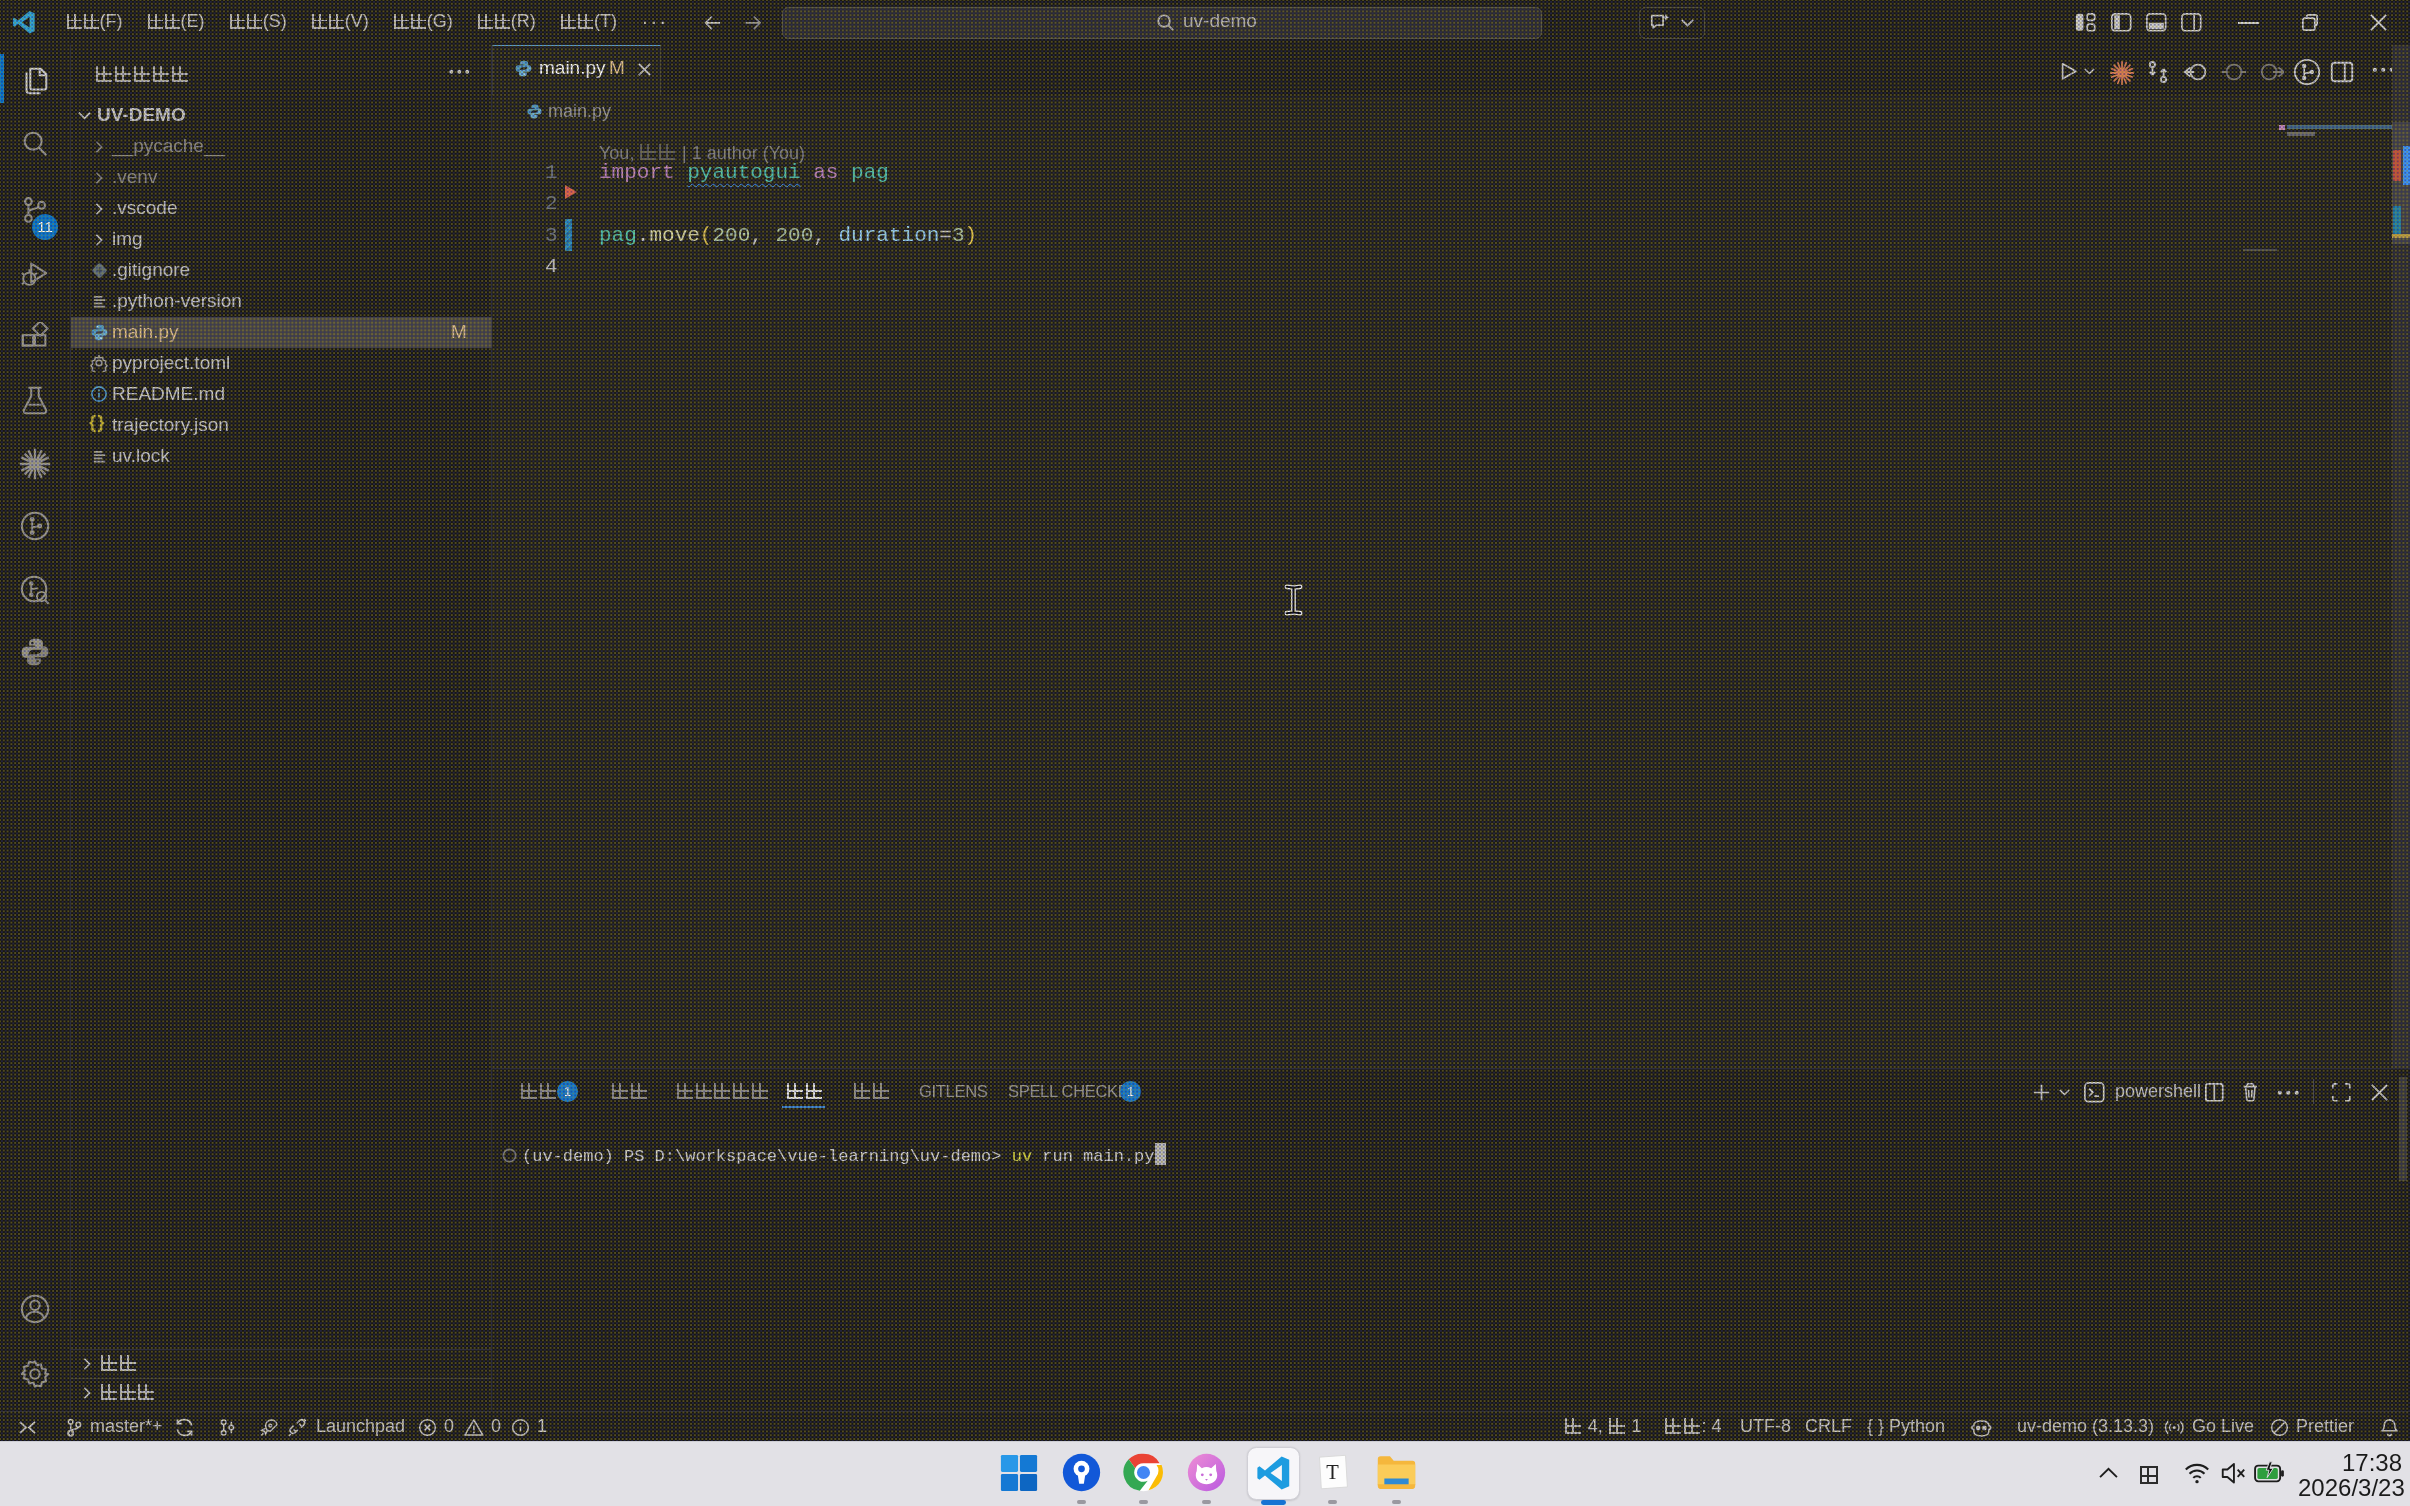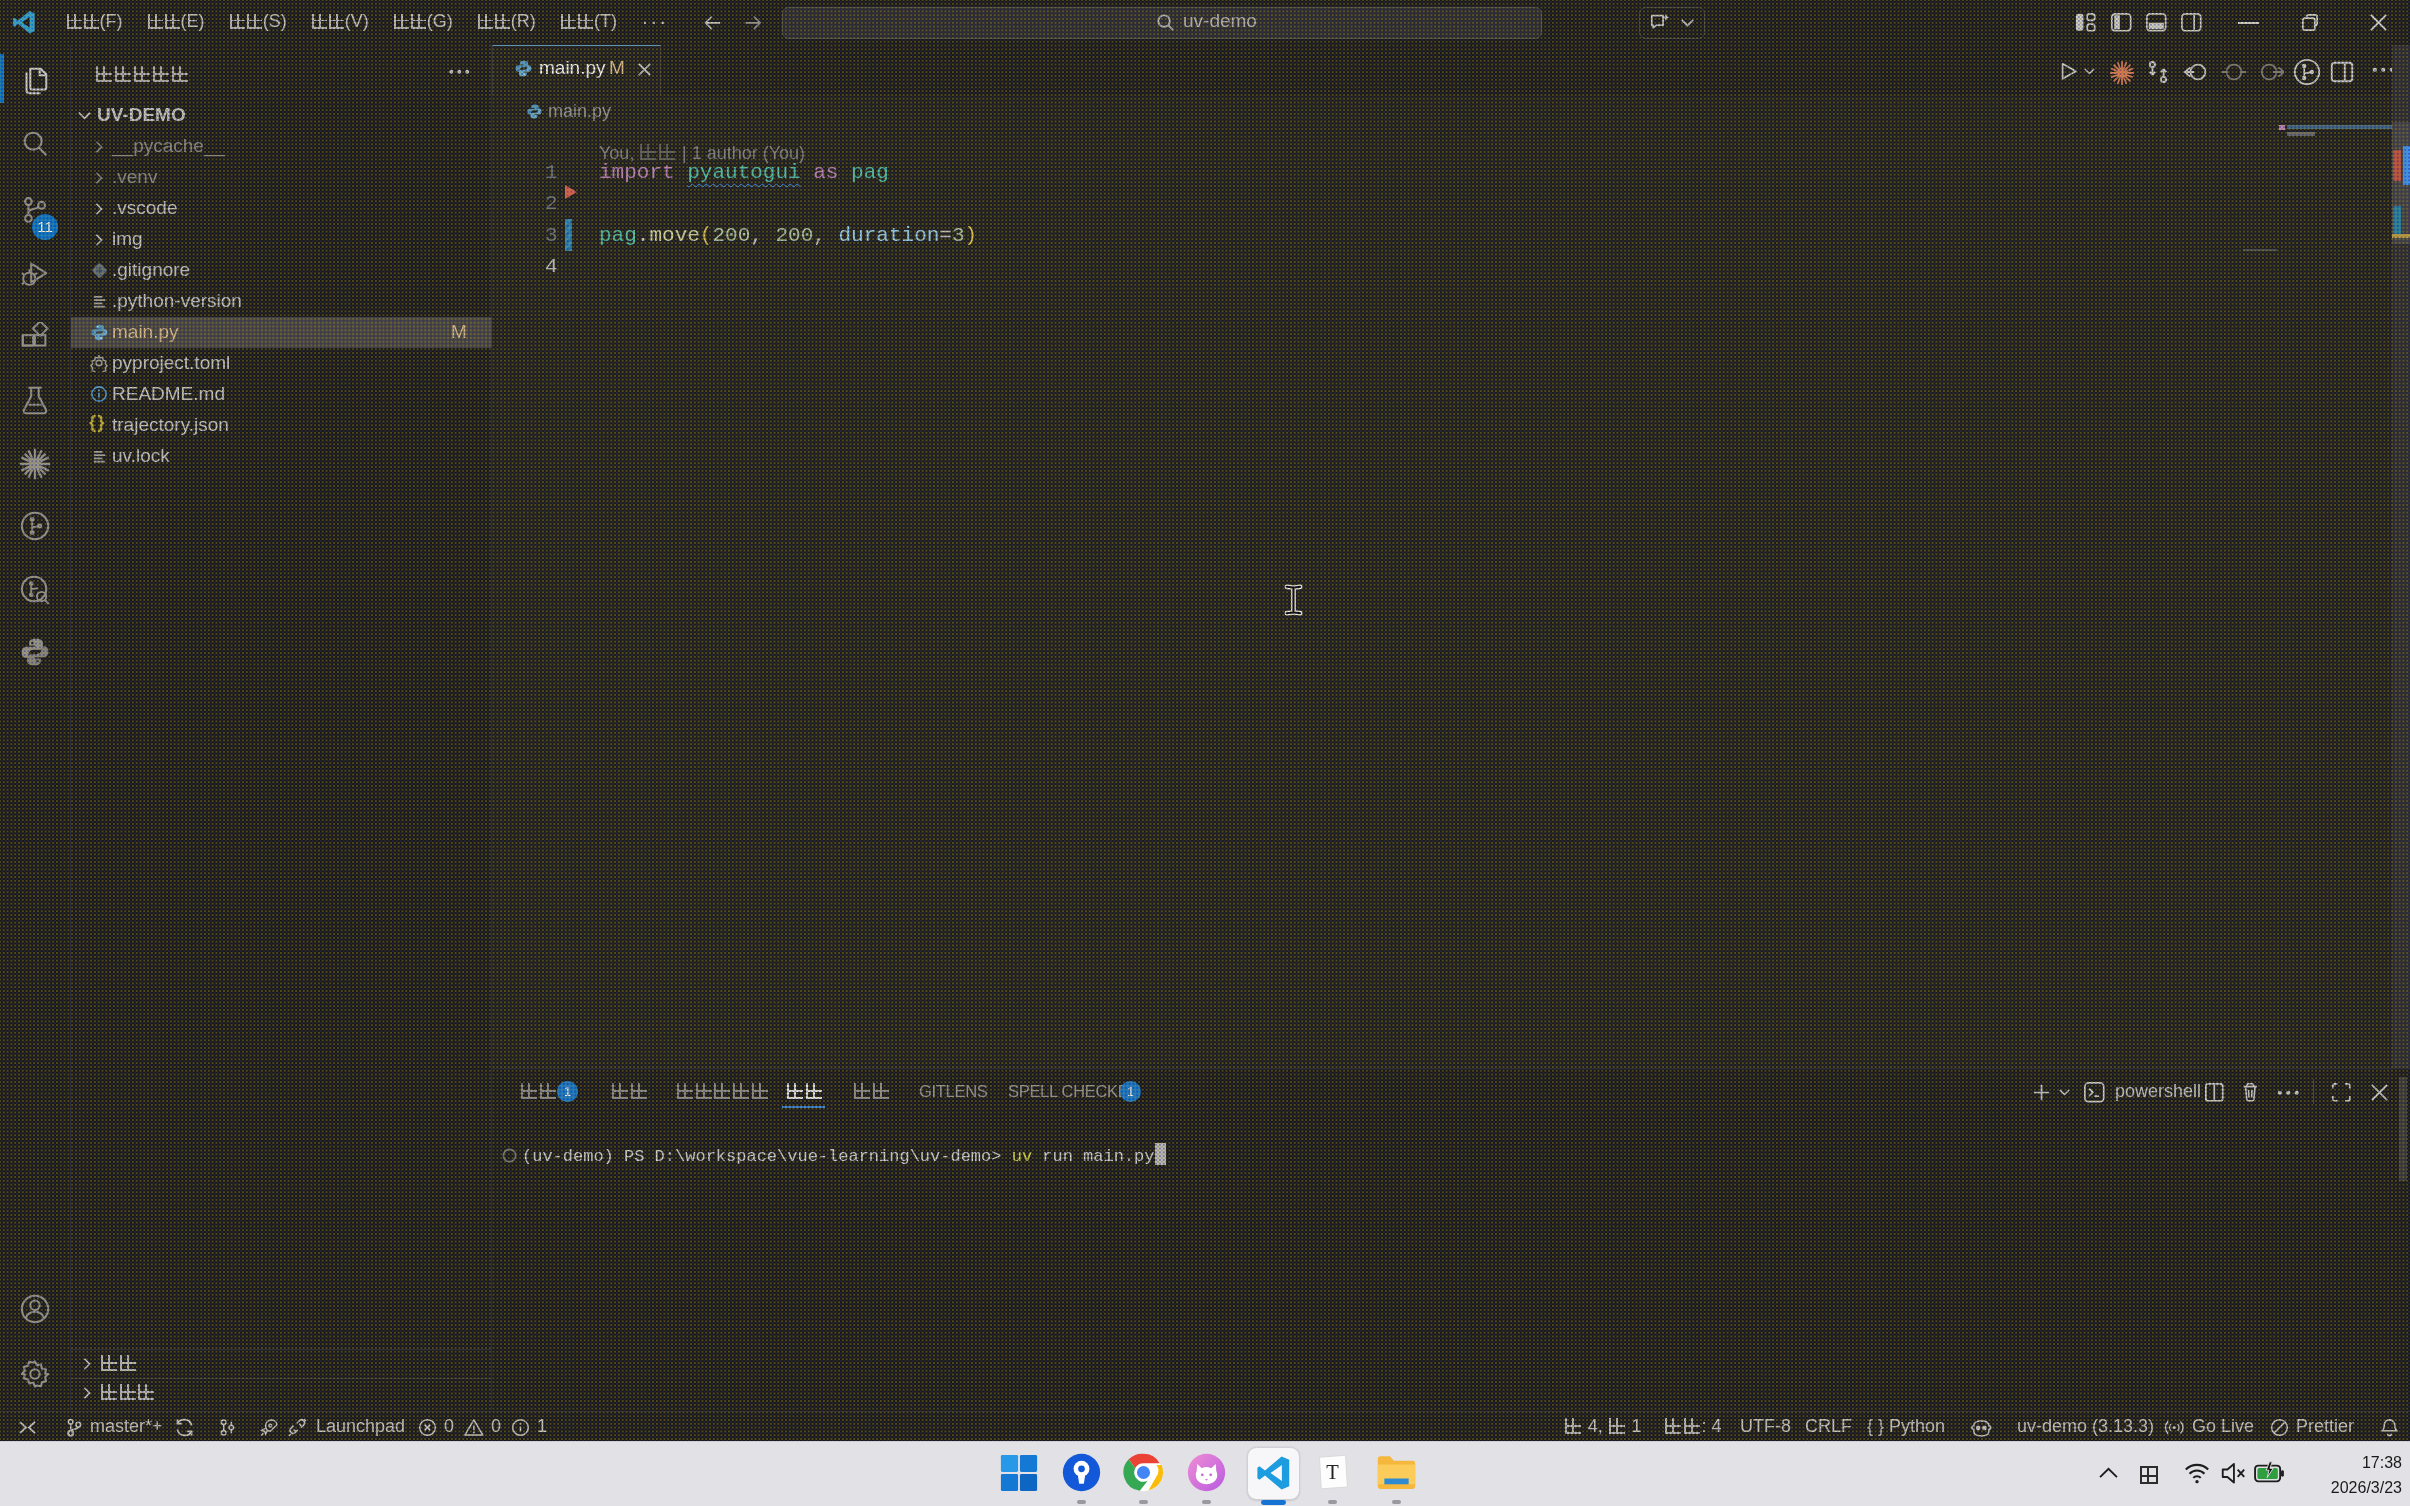--- a/index.html
+++ b/index.html
@@ -583,15 +583,15 @@
   <svg class="abs" style="left:2219px;top:19px" width="28" height="24.5" viewBox="0 0 30 26">
       <path d="M4 9h5l7-6v20l-7-6H4z" stroke="#1d1d1d" stroke-width="2" fill="none" stroke-linejoin="round"></path>
       <path d="M20 9l7 8M27 9l-7 8" stroke="#1d1d1d" stroke-width="2"></path>
     </svg>
   <svg class="abs" style="left:2253px;top:18px" width="32" height="26" viewBox="0 0 34 28">
       <rect x="2" y="6" width="27" height="17" rx="3.5" stroke="#1d1d1d" stroke-width="2" fill="none"></rect>
       <rect x="4.5" y="8.5" width="22" height="12" rx="2" fill="#2e9e3e"></rect>
       <rect x="30" y="11" width="3" height="7" rx="1.5" fill="#1d1d1d"></rect>
       <path d="M17.5 2l-3.5 9h3l-2 8 6.5-10h-3.5l2.5-7z" fill="#111" stroke="#e2e1e6" stroke-width="1"></path>
     </svg>
-  <div class="abs" style="left:2298px;top:7.5px;width:104px;text-align:right;color:#1a1a1a;font-size:16px;line-height:25.4px">17:38<br>2026/3/23</div>
+  <div class="abs" style="left:2298px;top:7.5px;width:104px;text-align:right;color:#1a1a1a;font-size:24px;line-height:25.4px">17:38<br>2026/3/23</div>
 </div>
 
 
 </body></html>

